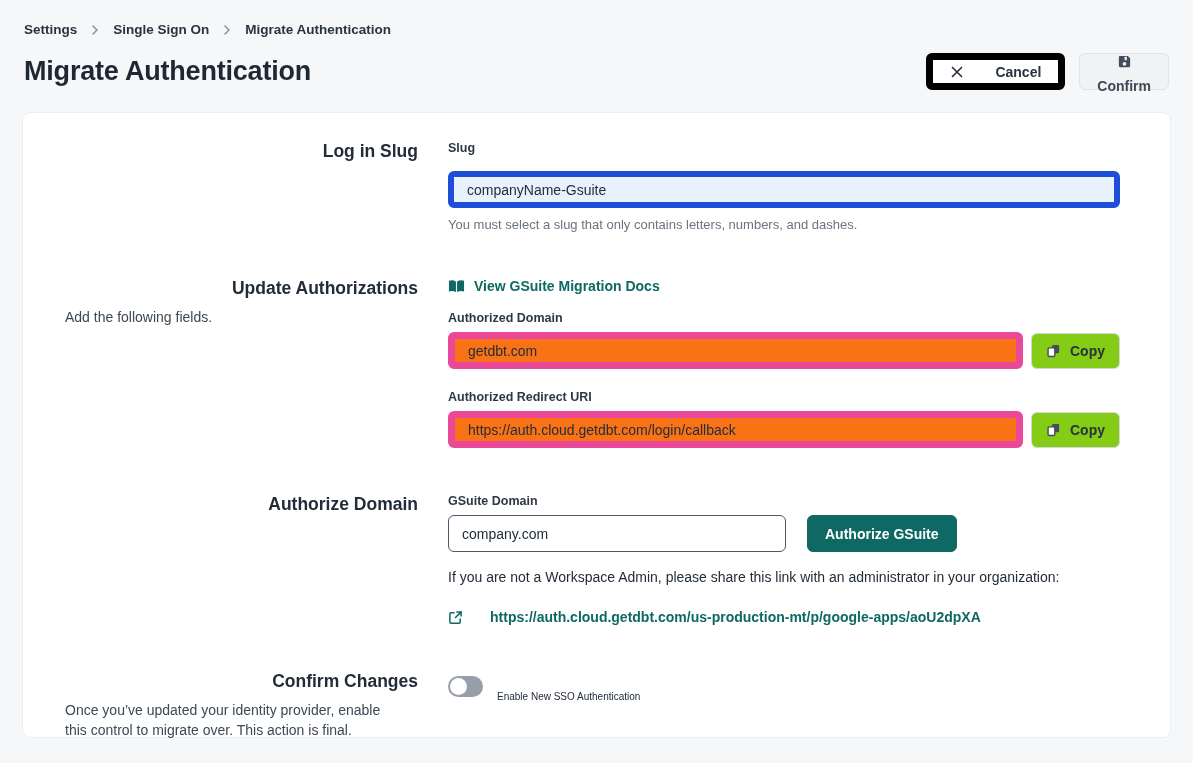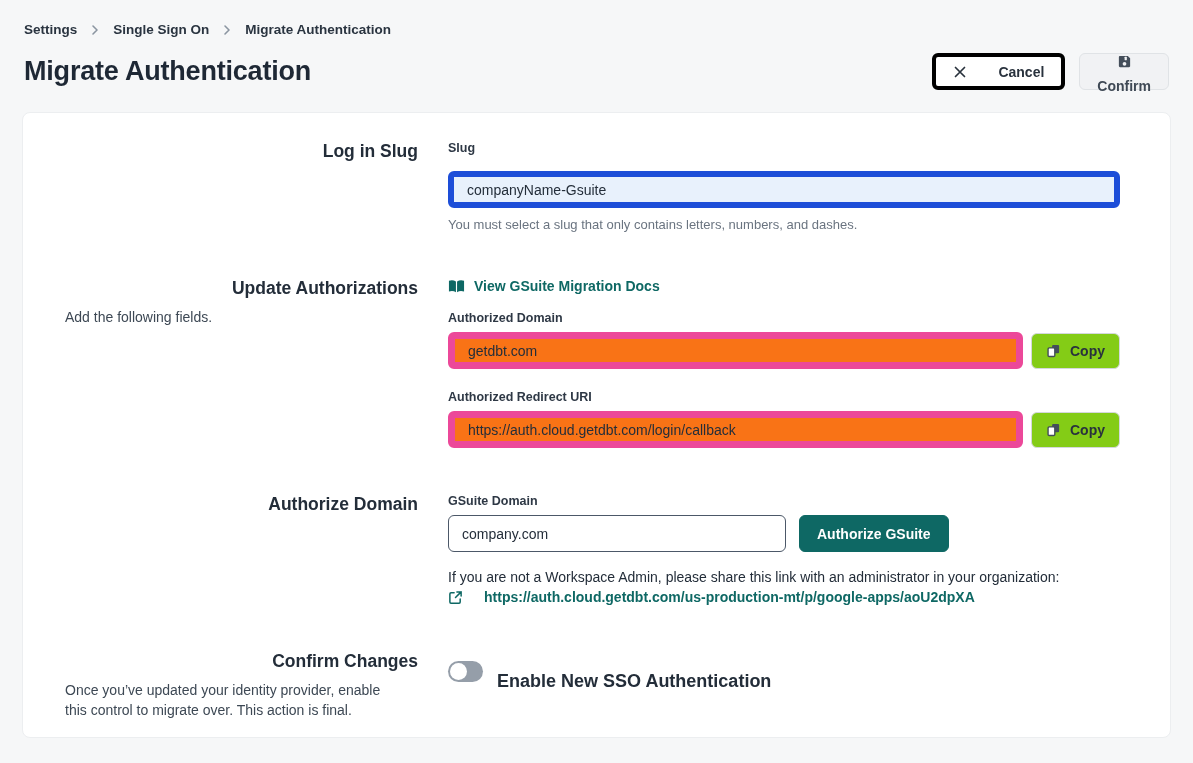--- a/index.html
+++ b/index.html
@@ -15,21 +15,21 @@
   .breadcrumb { display: flex; align-items: center; gap: 12px; font-size: 13.5px; }
   .crumb { font-weight: 600; color: #2a3440; text-decoration: none; cursor: pointer; }
   .crumb.current { font-weight: 700; cursor: default; }
   .crumb-sep { color: #8b95a1; display: flex; align-items: center; }
   .title-row { display: flex; align-items: center; justify-content: space-between; margin-top: 16px; }
   .page-title { font-size: 27px; font-weight: 700; color: #1e2835; letter-spacing: -0.2px; }
   .header-actions { display: flex; gap: 14px; }
   .btn { display: inline-flex; align-items: center; gap: 9px; height: 37px; padding: 0 17px;
          border-radius: 6px; font-size: 14px; font-weight: 600; cursor: pointer;
          font-family: inherit; }
-  .btn-cancel { background: #ffffff; border: 4px solid #000000; color: #29323d; gap: 31px; }
+  .btn-cancel { background: #ffffff; border: 7px solid #000000; color: #29323d; gap: 31px; }
   .btn-confirm { background: #f1f2f4; border: 1px solid #e0e3e6; color: #3f4955; flex-direction: column; }
   
   .card {
     margin: 22px 22px 0 22px;
     background: #ffffff;
     border: 1px solid #eceef0;
     border-radius: 8px;
     padding: 28px 50px 10px 42px;
     height: 626px;
   }
@@ -44,36 +44,36 @@
     font-size: 14px; color: #242e3a; font-family: inherit; outline: none;
   }
   .slug-input { background: #e8f1fc; border: 6px solid #1d4ed8; margin-top: 9px; }
   .help-text { font-size: 13px; color: #6a7480; margin-top: 9px; }
   .readonly-row { display: flex; align-items: center; gap: 8px; margin-bottom: 21px; }
   .readonly-row:last-child { margin-bottom: 0; }
   .readonly-input { background: #f97316; border: 7px solid #ec4899; flex: 1; }
   .btn-copy { background: #84cc16; border: 1px solid #d4d8dc; color: #29323d; height: 36px; padding: 0 14px; }
   .docs-link { display: inline-flex; align-items: center; gap: 9px; font-size: 14px; font-weight: 700;
                color: #0e6864; text-decoration: none; margin-bottom: 17px; cursor: pointer; }
-  .domain-row { display: flex; align-items: center; gap: 13px; }
+  .domain-row { display: flex; align-items: center; gap: 21px; }
   .gsuite-input { background: #ffffff; border: 1px solid #4c5868; width: 338px; flex: none; }
   .btn-authorize { background: #0e6864; border: 1px solid #0e6864; color: #ffffff; font-weight: 700; height: 37px; }
   .admin-note { font-size: 14px; color: #232d39; margin-top: 17px; }
-  .share-link-row { display: flex; align-items: center; gap: 21px; margin-top: 4px; }
+  .share-link-row { display: flex; align-items: center; gap: 27px; margin-top: 24px; }
   .share-link { font-size: 14px; font-weight: 700; color: #0e6864; text-decoration: none; cursor: pointer; }
   .toggle-row { display: flex; align-items: center; gap: 14px; }
   .toggle {
     width: 35px; height: 21px; border-radius: 11px; background: #959ea9;
     border: none; position: relative; cursor: pointer; flex: none;
   }
   .toggle-knob {
     position: absolute; left: 2px; top: 2px; width: 17px; height: 17px;
     border-radius: 50%; background: #ffffff;
   }
-  .toggle-label { font-size: 18px; font-weight: 700; color: #232d39; margin-top: 20px; }
+  .toggle-label { font-size: 10px; font-weight: 400; color: #232d39; margin-top: 20px; }
   .icon { display: inline-flex; flex: none; }
 </style>
 </head>
 <body>
 
 <div class="page-header">
   <nav class="breadcrumb">
     <a class="crumb">Settings</a>
     <span class="crumb-sep icon">
       <svg width="12" height="12" viewBox="0 0 12 12">

